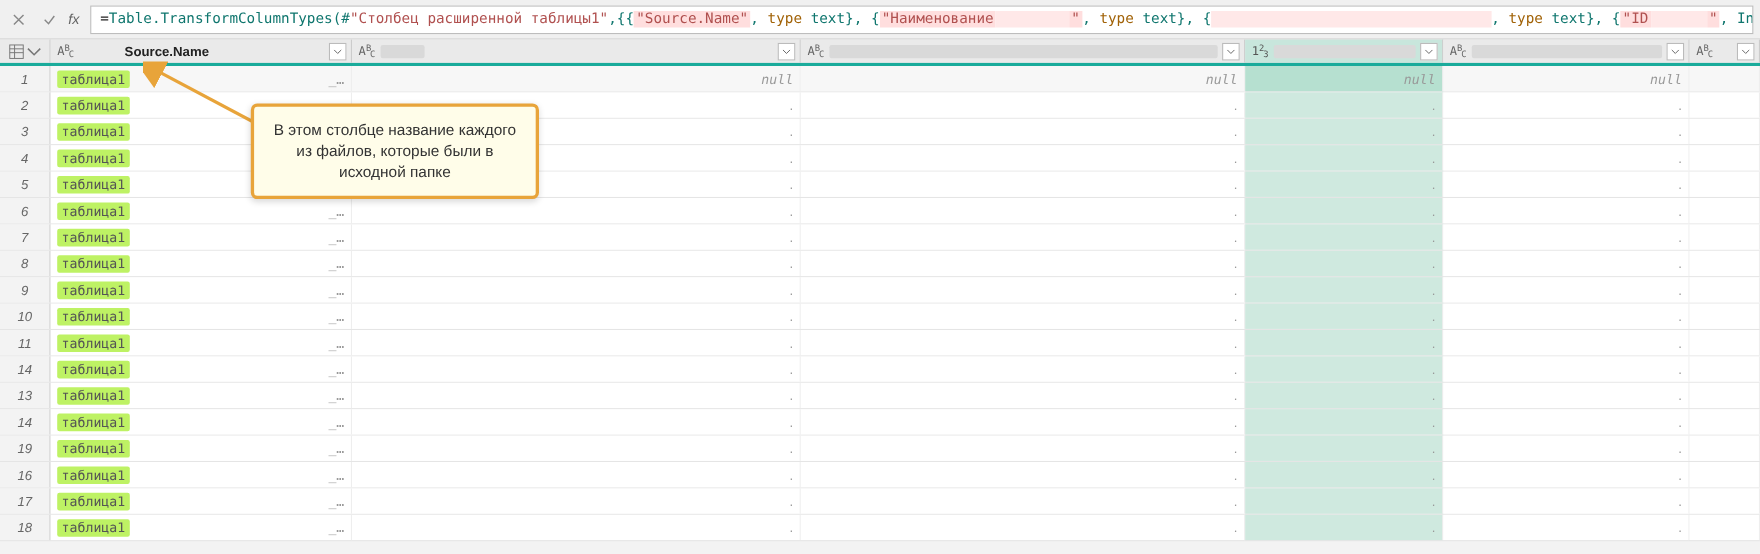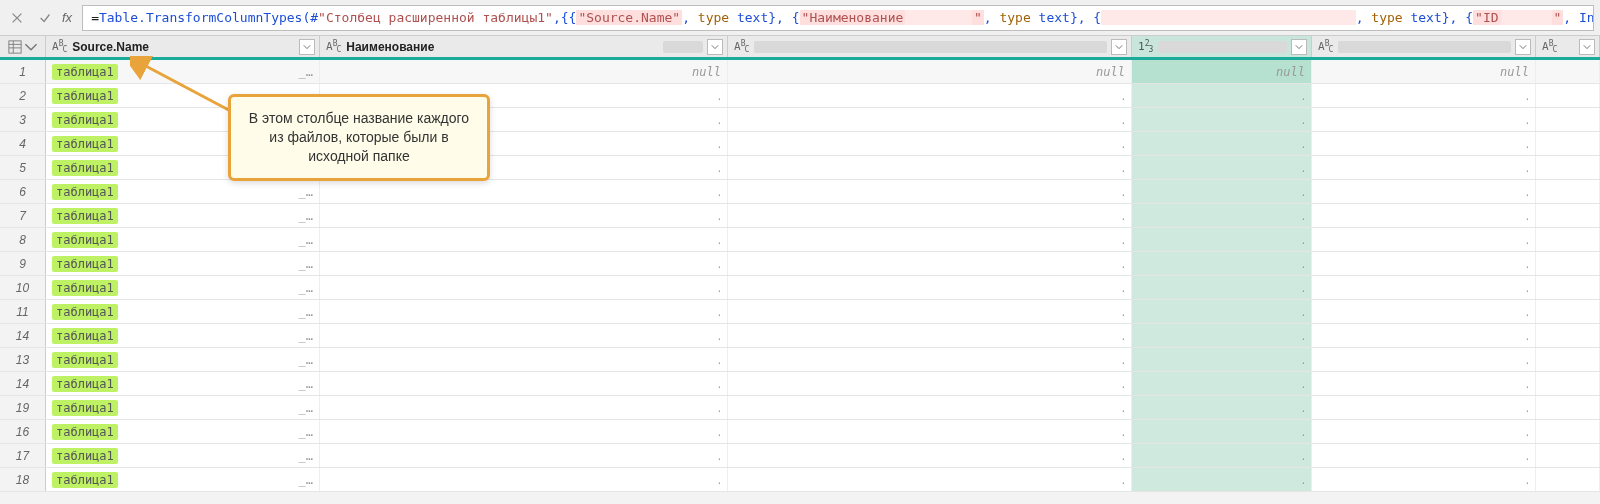--- a/index.html
+++ b/index.html
@@ -50,21 +50,21 @@
     font-family: Consolas, monospace;
     font-size: 13px;
     color: #222;
     white-space: nowrap;
     overflow: hidden;
     display: flex;
     align-items: center;
   }
   .tok-str { color: #b0504f; }
   .tok-kw  { color: #a16207; }
-  .tok-id  { color: #1d4ed8; }
+  .tok-id  { color: #0f766e; }
   .tok-hl  { background: #ffdede; padding: 0 2px; }
   .tok-hl2 { background: #ffe8e8; padding: 0 2px; }
   
   
   .col-headers {
     display: flex;
     height: 24px;
     background: #eaeaea;
     border-bottom: 3px solid #1aab9b;
   }
@@ -91,21 +91,21 @@
     display: inline-flex;
     align-items: center;
   }
   .type-icon sup { font-size: 8px; position: relative; top: -3px; }
   .type-icon sub { font-size: 8px; position: relative; top: 3px; left: -1px; }
   .col-name {
     flex: 1;
     white-space: nowrap;
     overflow: hidden;
   }
-  .col-name.bold { font-weight: 600; color: #222; }
+  .col-name.bold { font-weight: 600; color: #222; margin-left: 41px; }
   .col-name.redact {
     background: #d9d9d9;
     color: transparent;
     border-radius: 2px;
     height: 12px;
     margin-right: 4px;
   }
   .col-filter {
     width: 16px;
     height: 16px;
@@ -239,21 +239,20 @@
     <span class="type-icon">A<sup>B</sup><sub>C</sub></span>
     <span class="col-name bold">Source.Name</span>
     <div class="col-filter">
       <svg viewBox="0 0 10 10">
           <path d="M1 3 L5 7 L9 3" stroke="currentColor" fill="none"></path>
         </svg>
     </div>
   </div>
     <div class="col-head w-nm">
     <span class="type-icon">A<sup>B</sup><sub>C</sub></span>
-    <span class="col-name bold">Наименование</span>
       <span class="col-name redact" style="flex:0 0 40px"></span>
     <div class="col-filter">
       <svg viewBox="0 0 10 10">
           <path d="M1 3 L5 7 L9 3" stroke="currentColor" fill="none"></path>
         </svg>
     </div>
   </div>
     <div class="col-head w-c3">
     <span class="type-icon">A<sup>B</sup><sub>C</sub></span>
     <span class="col-name redact"></span>

